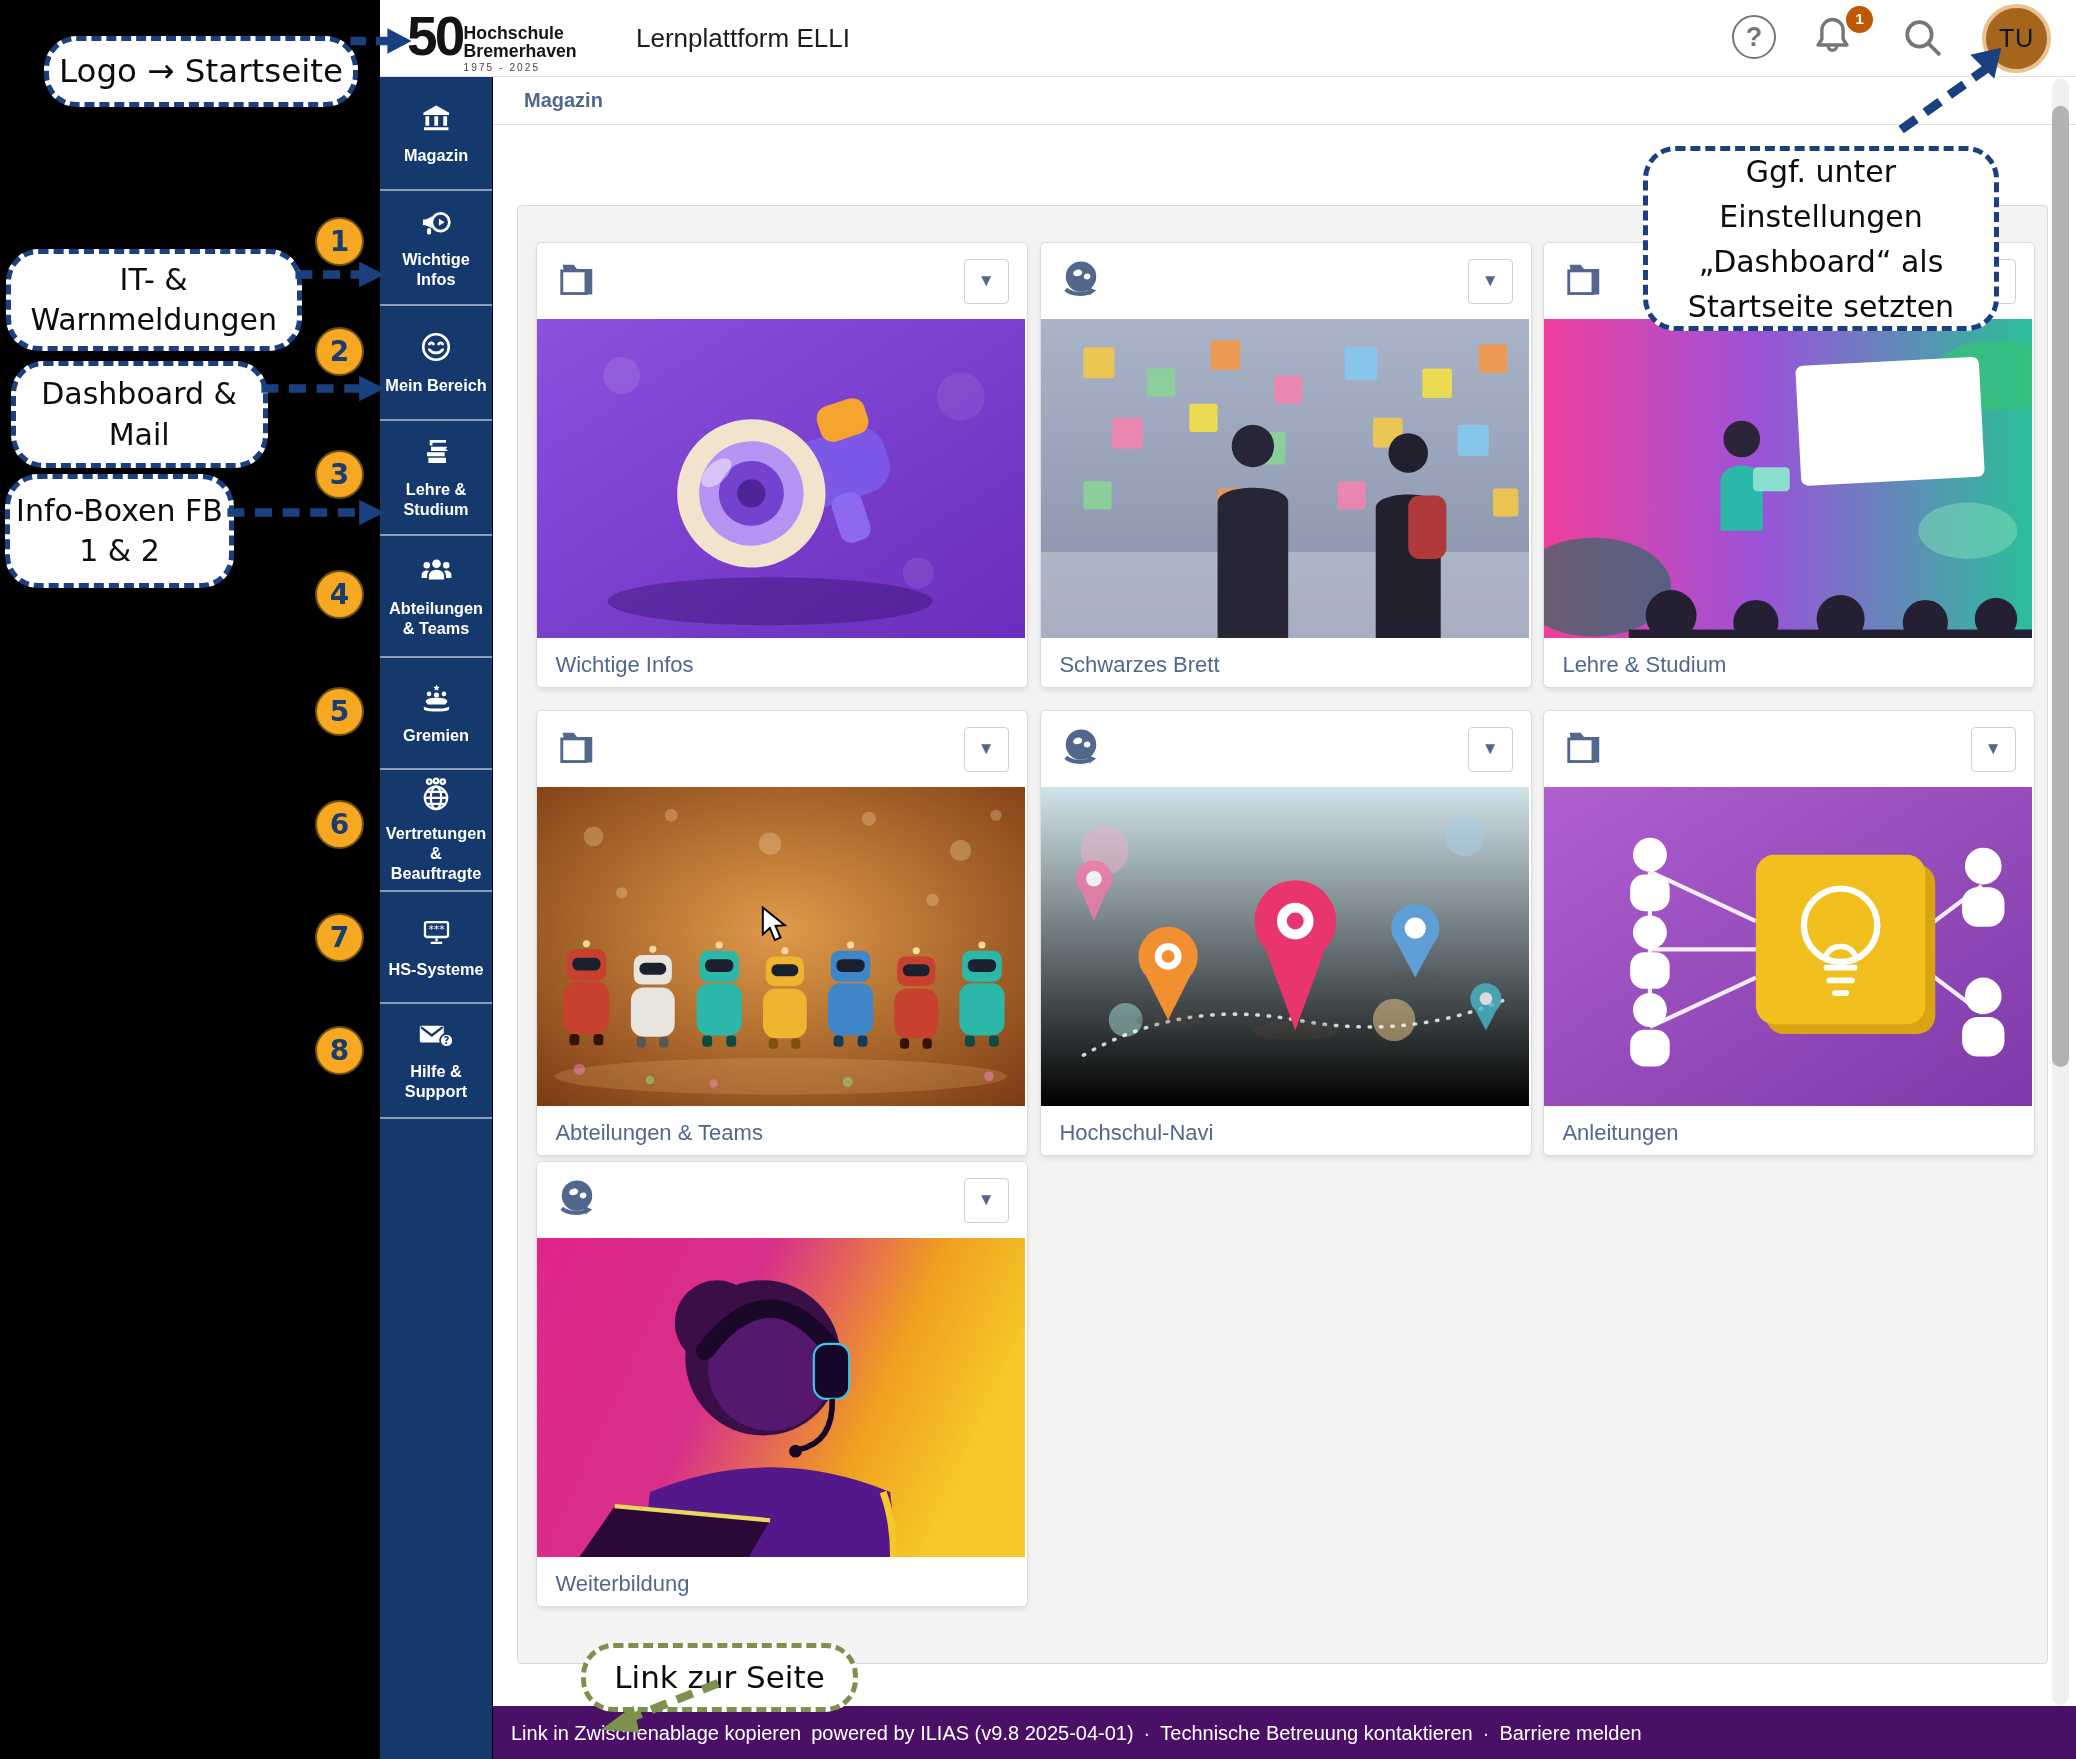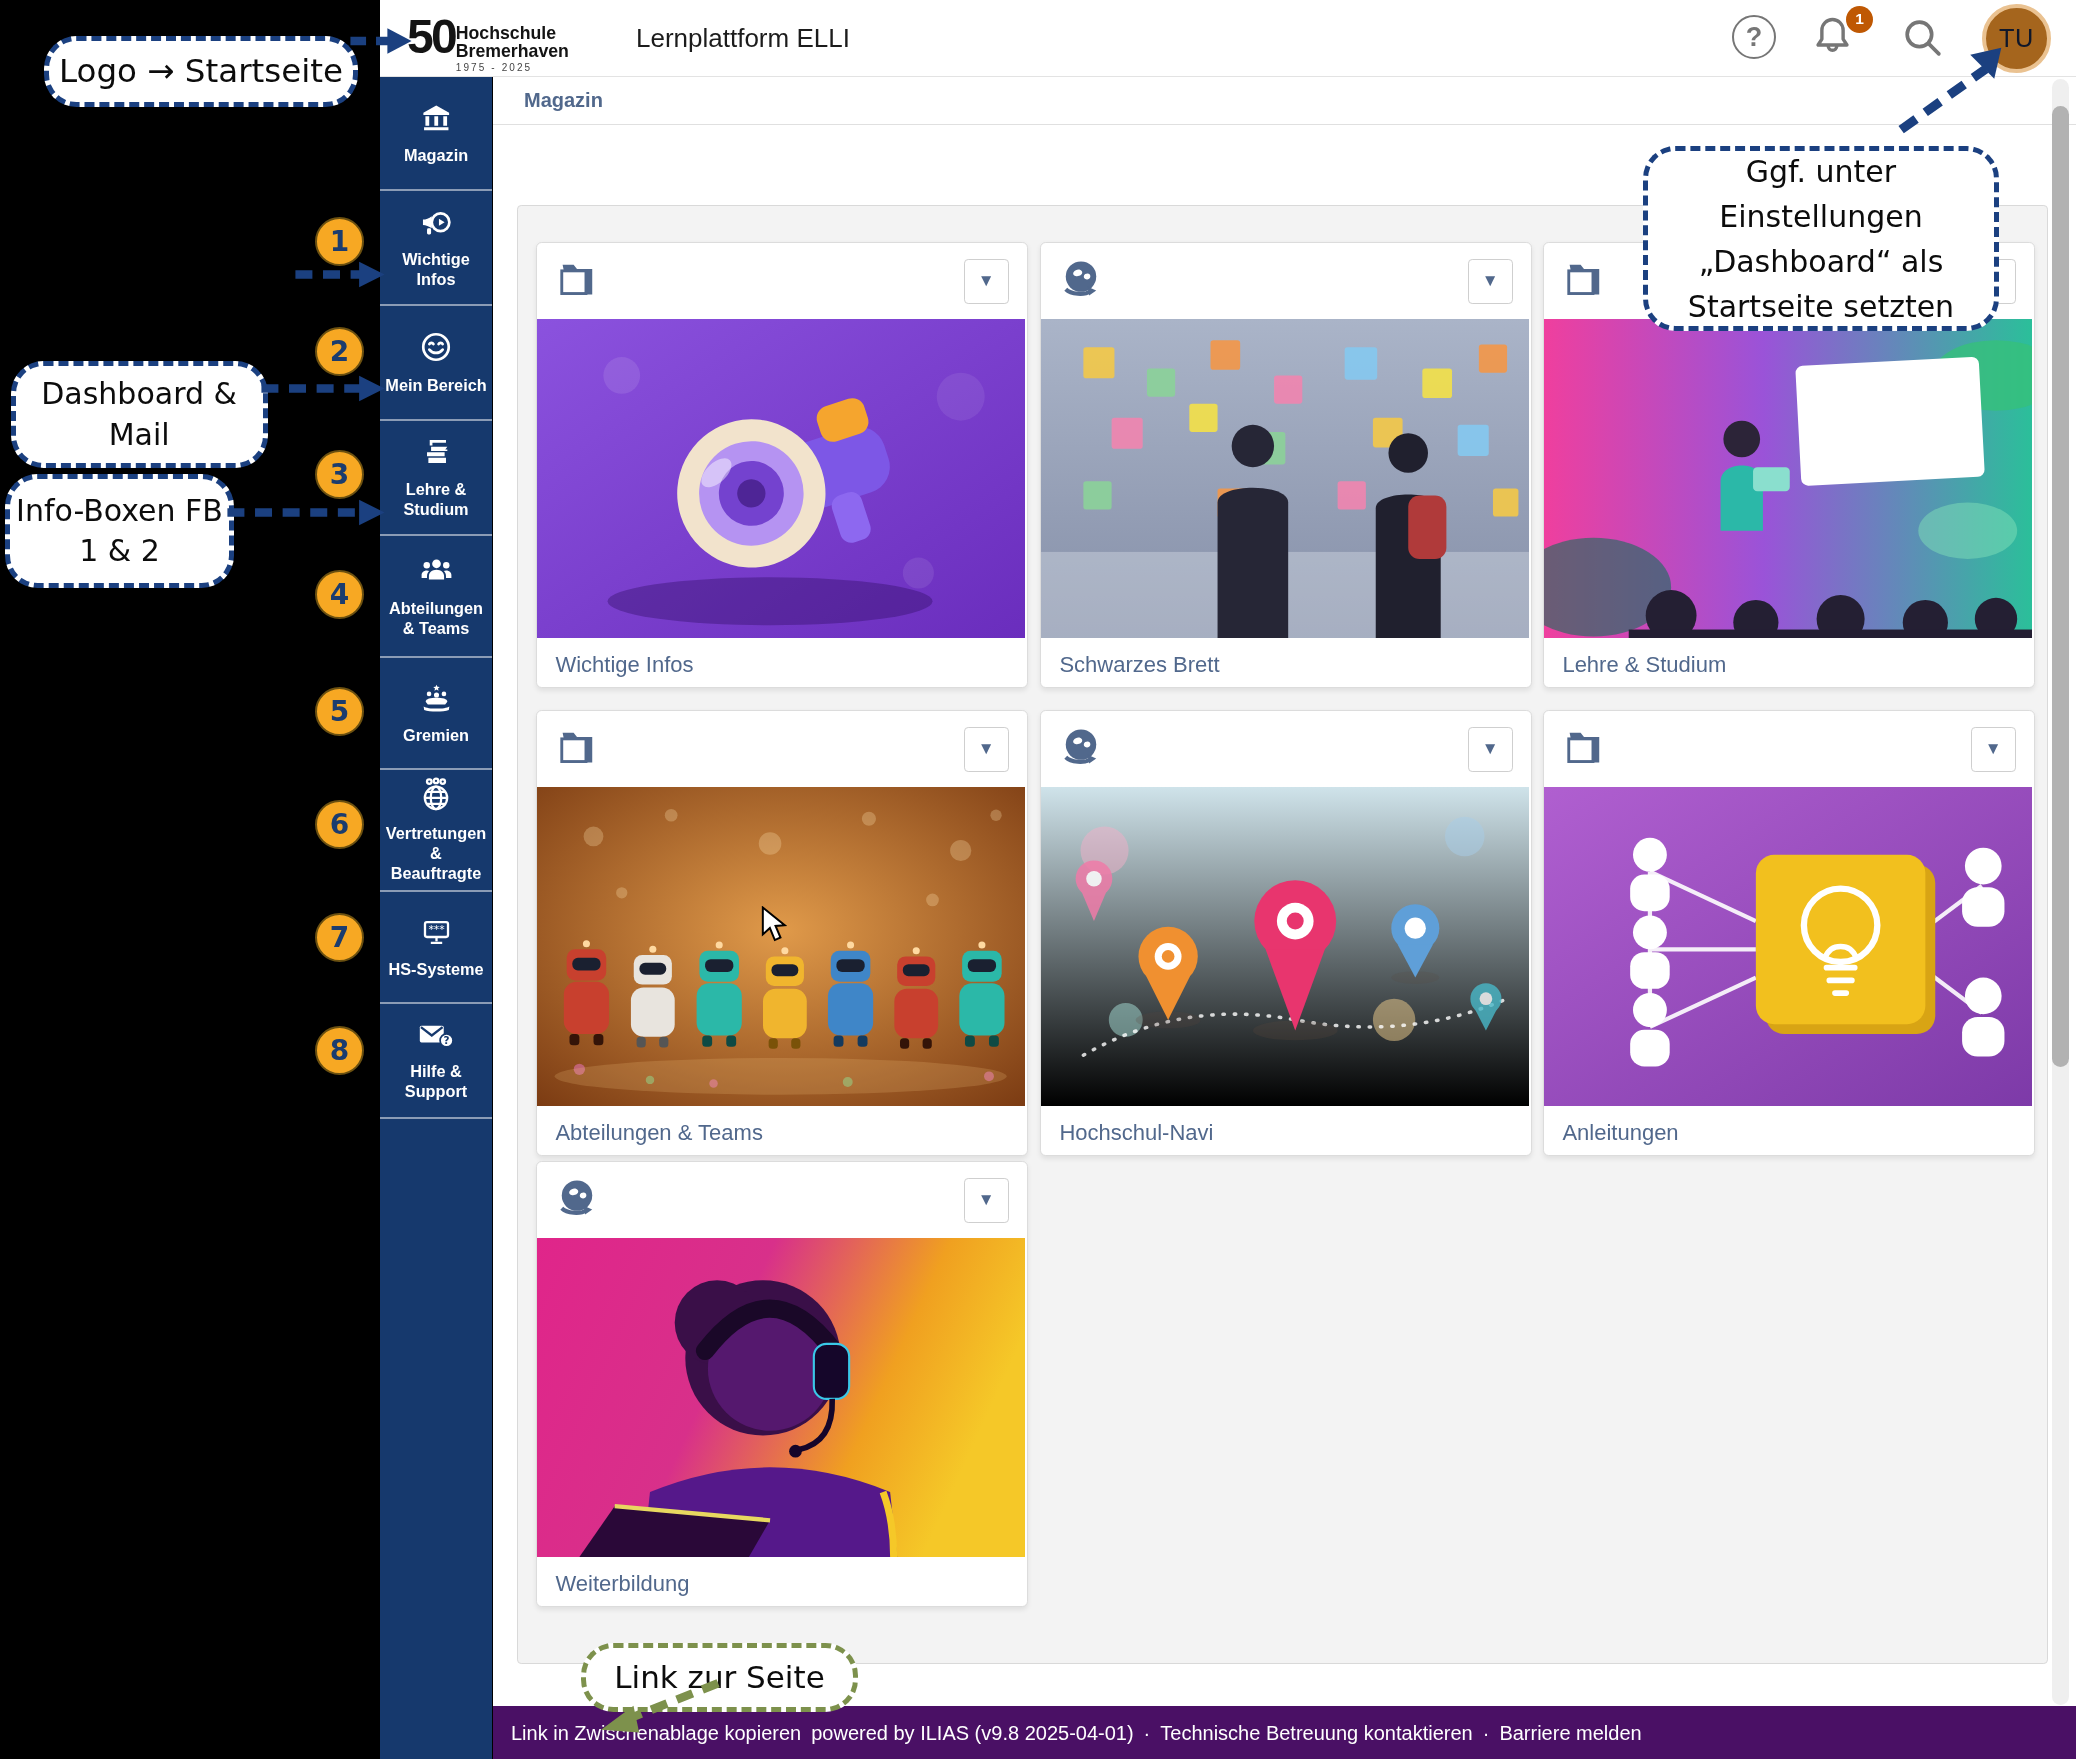--- a/index.html
+++ b/index.html
@@ -3,21 +3,21 @@
 <meta charset="utf-8">
 <style>
   html,body{margin:0;padding:0;background:#000;}
   body{width:2077px;height:1760px;overflow:hidden;font-family:"Liberation Sans",sans-serif;}
   .stage{position:absolute;left:0;top:0;width:2077px;height:1760px;background:#000;}
   .abs{position:absolute;}
 
   
   .header{left:380px;top:0;width:1696px;height:76px;background:#fff;border-bottom:1.4px solid #e3e3e3;}
   .logo{left:407px;top:5.7px;display:flex;align-items:flex-start;cursor:pointer;}
-  .logo-50{font-size:48px;font-weight:bold;color:#141414;line-height:61px;letter-spacing:-2.8px;}
+  .logo-50{font-size:55px;font-weight:bold;color:#141414;line-height:61px;letter-spacing:-2.8px;}
   .logo-txt{margin-left:1px;margin-top:18.4px;}
   .logo-l1,.logo-l2{font-size:17.7px;font-weight:bold;color:#141414;line-height:18.4px;}
   .logo-years{font-size:10px;color:#444;letter-spacing:2.1px;margin-top:1.4px;}
   .app-title{left:636px;top:23px;font-size:26px;font-weight:normal;color:#1c1c1c;}
   .hicon{width:45px;height:45px;border-radius:50%;display:flex;align-items:center;justify-content:center;}
   .help{left:1732px;top:15px;border:2.8px solid #767676;color:#767676;font-size:27px;font-weight:bold;width:40px;height:40px;}
   .bellwrap{left:1807px;top:11.3px;width:51px;height:51px;}
   .badge{left:1846px;top:5.7px;width:27px;height:27px;border-radius:50%;background:#bf5803;color:#fff;font-size:15.5px;font-weight:bold;display:flex;align-items:center;justify-content:center;}
   .searchwrap{left:1898px;top:12.7px;width:49px;height:49px;}
   .avatar{left:1982px;top:4.2px;width:61px;height:61px;border-radius:50%;background:#a5651d;border:4.2px solid #eac291;color:#0f172a;font-size:25.4px;display:flex;align-items:center;justify-content:center;letter-spacing:0.7px;}
@@ -602,20 +602,21 @@
 
   <div class="abs scroll-track"></div>
   <div class="abs scroll-thumb"></div>
 
   <div class="abs callout" style="left:44px;top:12px;width:304px;height:61px;font-size:32.5px;">Logo → Startseite</div>
   <svg class="abs" style="left:349px;top:21px;" width="64" height="40" viewBox="0 0 90 56">
     <line x1="2" y1="28" x2="58" y2="28" stroke="#1b4080" stroke-width="12" stroke-dasharray="22 14"></line>
     <path d="M54 10 L88 28 L54 46 Z" fill="#1b4080"></path>
   </svg>
 
+  <div class="abs callout" style="left:5.7px;top:225px;width:286px;height:92px;font-size:30px;">IT- &amp; Warnmeldungen</div>
   <svg class="abs" style="left:294px;top:256px;" width="92" height="37" viewBox="0 0 130 52">
     <line x1="2" y1="26" x2="96" y2="26" stroke="#1b4080" stroke-width="12" stroke-dasharray="24 15"></line>
     <path d="M92 8 L128 26 L92 44 Z" fill="#1b4080"></path>
   </svg>
 
   <div class="abs callout" style="left:10.6px;top:337px;width:247px;height:97px;font-size:30px;">Dashboard &amp; Mail</div>
   <svg class="abs" style="left:260px;top:370px;" width="126" height="37" viewBox="0 0 178 52">
     <line x1="2" y1="26" x2="144" y2="26" stroke="#1b4080" stroke-width="12" stroke-dasharray="24 15"></line>
     <path d="M140 8 L176 26 L140 44 Z" fill="#1b4080"></path>
   </svg>

